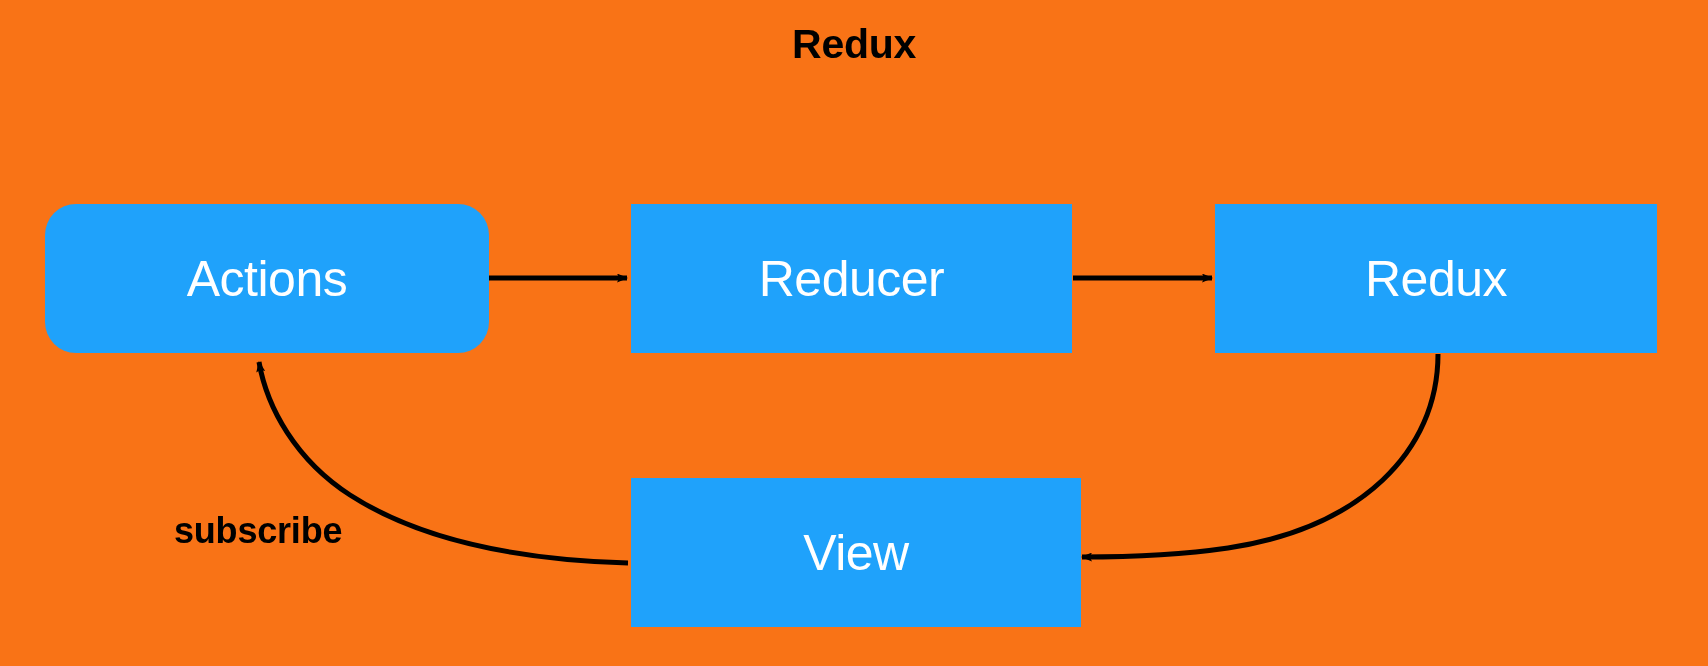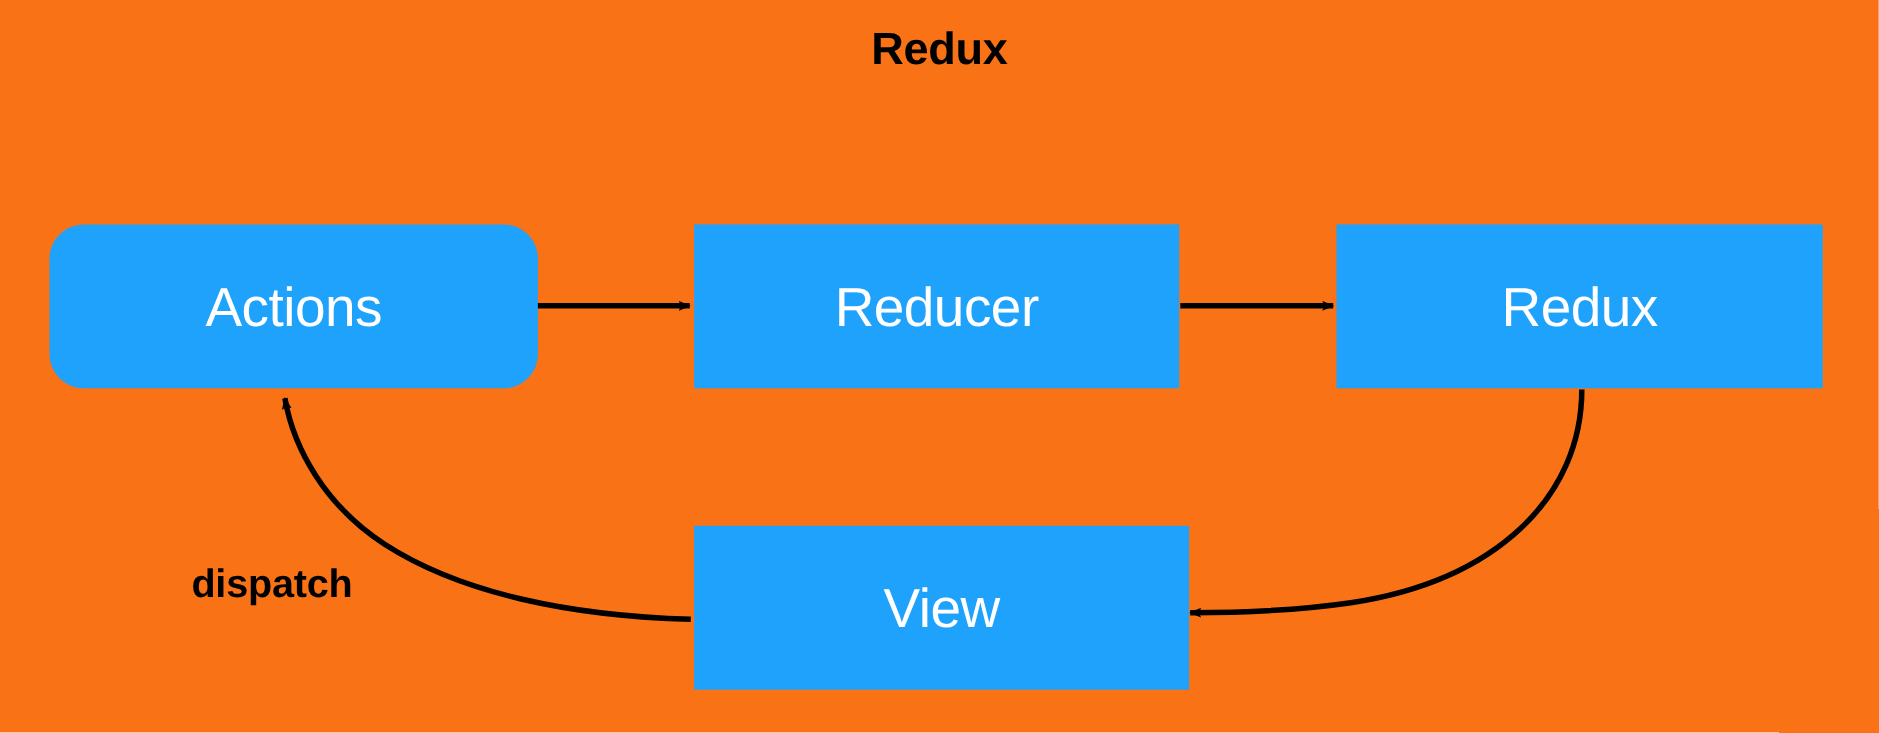--- a/index.html
+++ b/index.html
@@ -105,16 +105,16 @@
   </div>
 
   <div class="node-box" id="box-store">
     <span class="node-label">Redux</span>
   </div>
 
   <div class="node-box" id="box-view">
     <span class="node-label">View</span>
   </div>
 
-  <div class="edge-label" id="label-dispatch">dispatch</div>
+  <div class="edge-label" id="label-dispatch">subscribe</div>
 
 
 </div>
 
 </body></html>

